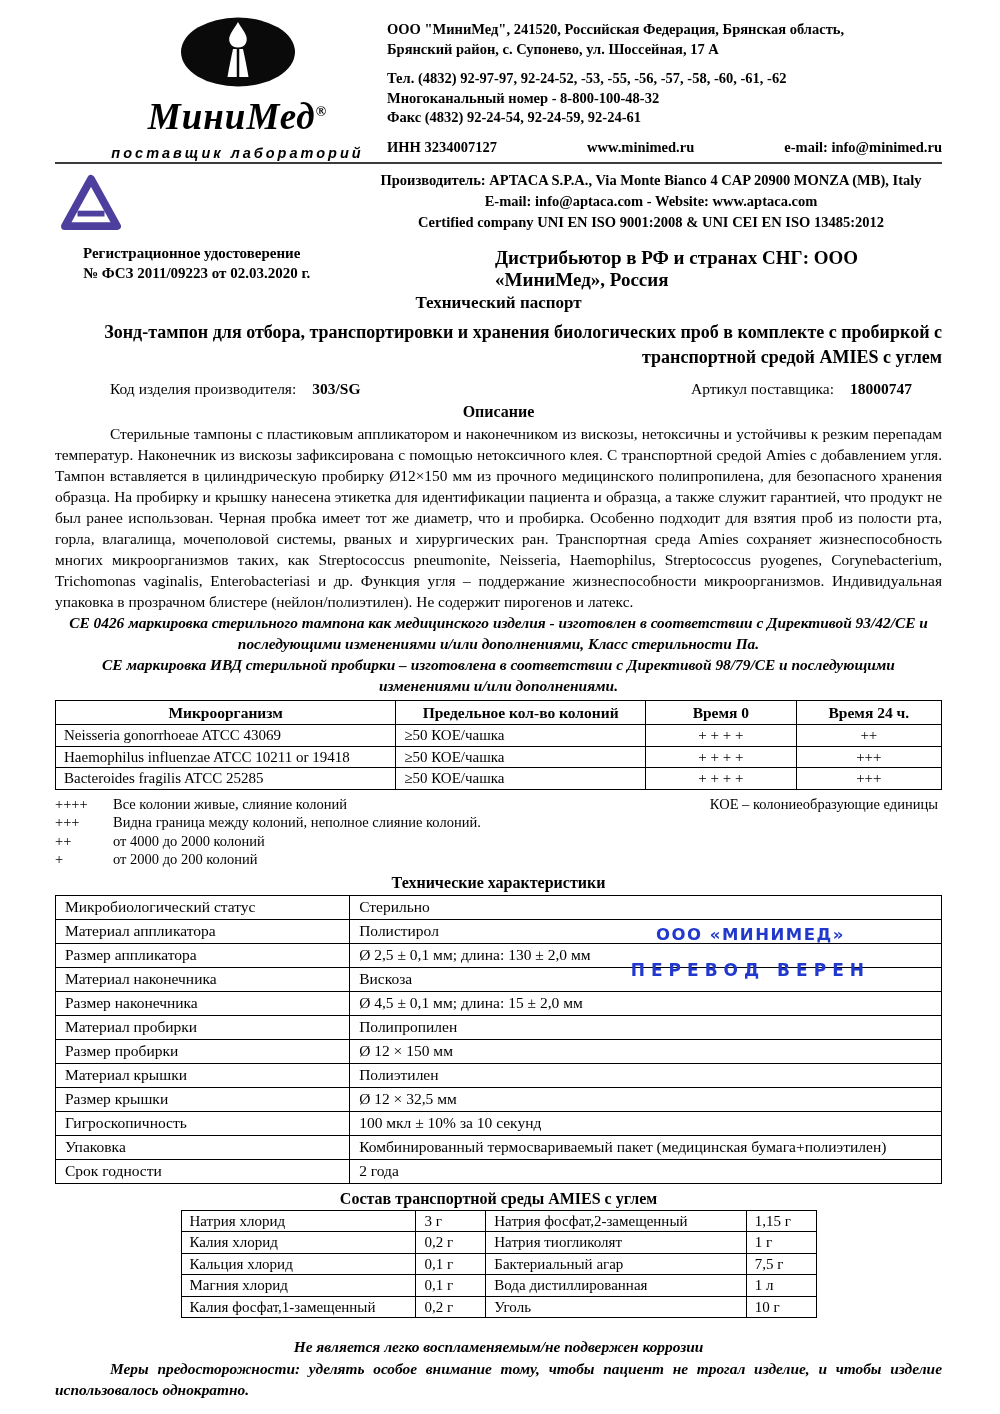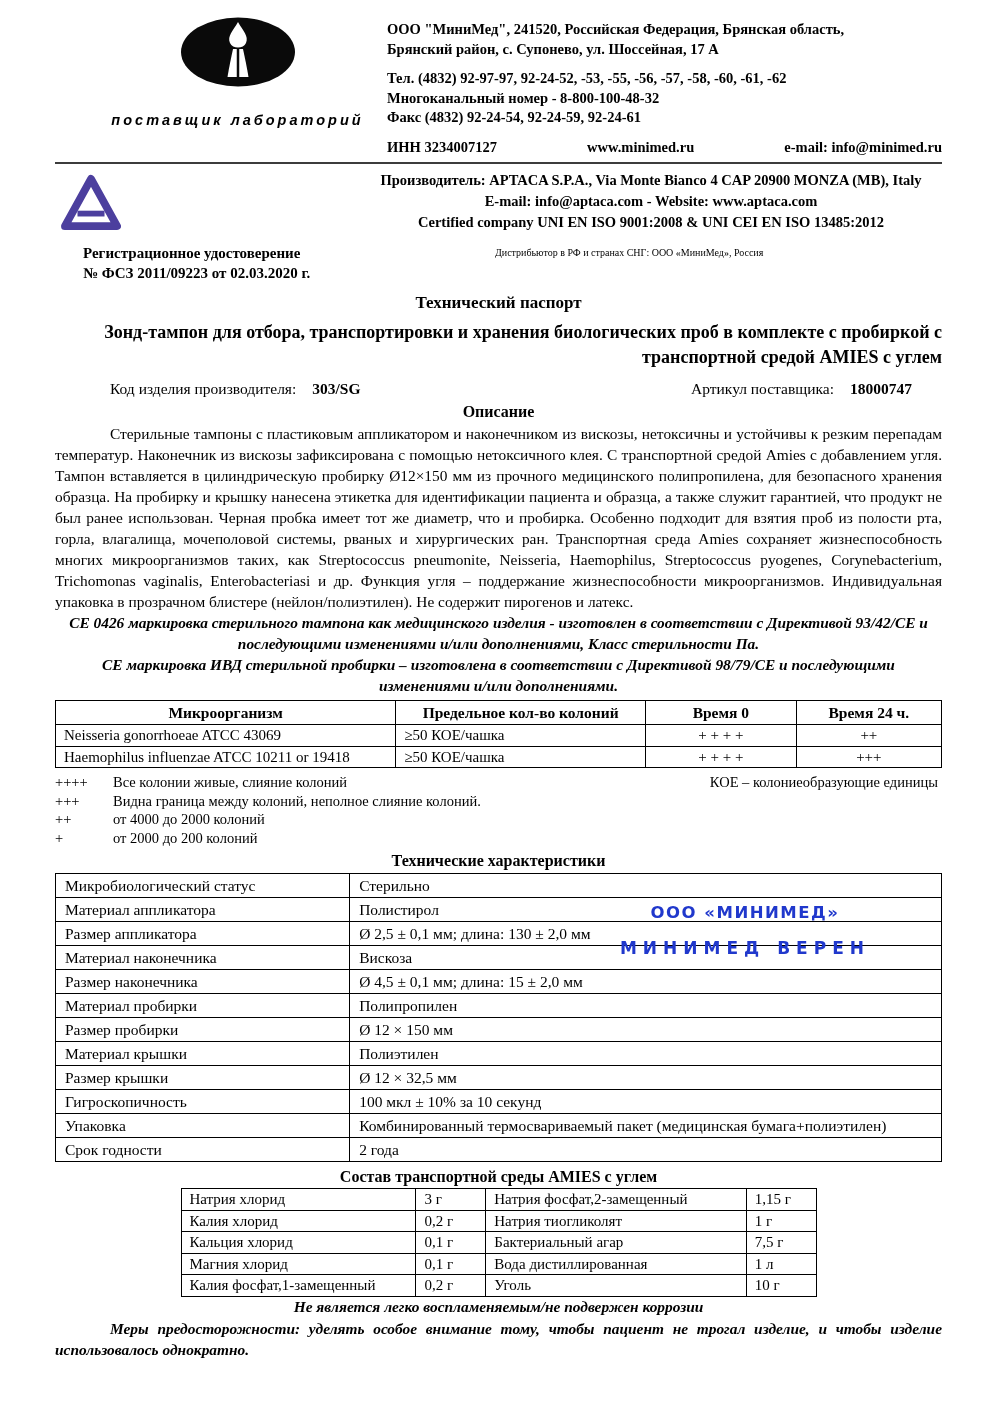--- a/index.html
+++ b/index.html
@@ -9,33 +9,33 @@
   *{margin:0;padding:0;box-sizing:border-box;}
   html,body{background:#ffffff;}
   body{width:1000px;font-family:"Liberation Serif",serif;color:#000;}
   .page{position:relative;width:1000px;height:1414px;padding:14px 58px 0 55px;overflow:hidden;background:#fff;}
 
   
   .header{position:relative;height:150px;border-bottom:2px solid #3c3c3c;}
   .logo-block{position:absolute;left:40px;top:2px;width:285px;text-align:center;}
   .logo-name{font-size:37px;font-weight:bold;font-style:italic;line-height:40px;letter-spacing:1px;}
   .logo-name .regmark{font-size:14px;vertical-align:super;font-style:normal;}
-  .logo-tagline{font-size:14.5px;font-weight:bold;font-style:italic;letter-spacing:3px;margin-top:20px;font-family:"Liberation Sans",sans-serif;}
+  .logo-tagline{font-size:14.5px;font-weight:bold;font-style:italic;letter-spacing:3px;margin-top:8px;font-family:"Liberation Sans",sans-serif;}
   .header-right{position:absolute;left:332px;top:6px;width:555px;font-weight:bold;font-size:14.5px;line-height:19.5px;}
   .header-phones{margin-top:10px;}
   .header-bottom{margin-top:10px;display:flex;justify-content:space-between;}
 
   
   .aptaca-row{display:flex;align-items:center;margin-top:6px;}
   .aptaca-logo{width:305px;display:flex;align-items:center;gap:8px;color:var(--aptaca_purple);padding-left:6px;}
   .aptaca-text{font-family:"Liberation Sans",sans-serif;font-weight:bold;font-size:47px;letter-spacing:2px;}
   .aptaca-info{flex:1;text-align:center;font-weight:bold;font-size:14.5px;line-height:21px;}
   .reg-row{position:relative;margin-top:4px;height:44px;}
   .reg-cert{position:absolute;left:28px;top:6px;font-weight:bold;font-size:15px;line-height:20px;}
-  .distributor{position:absolute;left:440px;top:10px;font-weight:normal;font-size:10px;}
+  .distributor{position:absolute;left:440px;top:10px;font-weight:bold;font-size:19px;}
 
   
   .doc-title{margin-top:12px;text-align:center;font-weight:bold;font-size:17px;}
   .product-title{margin-top:7px;text-align:right;font-weight:bold;font-size:18px;line-height:25px;}
   .codes-row{margin-top:10px;display:flex;justify-content:space-between;font-size:15.5px;padding:0 30px 0 55px;}
   .codes-row .val{font-weight:bold;margin-left:16px;}
   .section-title{margin-top:5px;text-align:center;font-weight:bold;font-size:16px;}
 
   
   .desc{margin-top:2px;font-size:15.4px;line-height:21px;text-align:justify;text-indent:55px;}
@@ -58,36 +58,37 @@
   .specs-table td{padding:1.5px 9px;line-height:20px;}
   .spec-label{font-weight:normal;width:33.2%;}
   .stamp{position:absolute;right:72px;top:30px;text-align:center;color:var(--stamp_blue);font-family:"DejaVu Sans",sans-serif;}
   .stamp-line1{font-size:16.5px;font-weight:bold;letter-spacing:1.5px;}
   .stamp-line2{font-size:17px;font-weight:bold;letter-spacing:6px;margin-top:16px;}
 
   .comp-title{margin-top:6px;}
   .comp-table{width:636px;margin:2px auto 0;font-size:15px;}
   .comp-table td{padding:1px 8px;line-height:18.5px;}
 
-  .footer-note1{margin-top:1px;text-align:center;font-weight:bold;font-style:italic;font-size:15.4px;}
+  .footer-note1{margin-top:20px;text-align:center;font-weight:bold;font-style:italic;font-size:15.4px;}
   .footer-note2{margin-top:2px;font-weight:bold;font-style:italic;font-size:15.4px;line-height:21px;text-align:justify;text-indent:55px;}
 </style>
 </head>
 <body>
 
 <div class="page">
 
   <div class="header">
     <div class="logo-block">
       <svg width="118" height="72" viewBox="0 0 118 72">
         <ellipse cx="59" cy="36" rx="57" ry="34.5" fill="#0a0a0a"></ellipse>
         <path d="M59 6 C54 15 48 20 51 27 C53.5 33 64.5 33 67 27 C70 20 64 15 59 6 Z" fill="#ffffff"></path>
         <path d="M54 33 C52 42 50 52 48.5 61 L69.5 61 C68 52 66 42 64 33 Z" fill="#ffffff"></path>
         <path d="M59 33 L59 61" stroke="#0a0a0a" stroke-width="2.5"></path>
       </svg>
+      <div class="logo-name"><span>МиниМед</span><span class="regmark">®</span></div>
       <div class="logo-tagline">поставщик лабораторий</div>
     </div>
     <div class="header-right">
       <div class="header-addr">
         <div>ООО "МиниМед", 241520, Российская Федерация, Брянская область,</div>
         <div>Брянский район, с. Супонево, ул. Шоссейная, 17 А</div>
       </div>
       <div class="header-phones">
         <div>Тел. (4832) 92-97-97, 92-24-52, -53, -55, -56, -57, -58, -60, -61, -62</div>
         <div>Многоканальный номер - 8-800-100-48-32</div>
@@ -159,20 +160,26 @@
     <td class="ta-c">++</td>
   </tr>
 
   <tr>
     <td class="ta-l">Haemophilus influenzae ATCC 10211 or 19418</td>
     <td class="ta-l">≥50 КОЕ/чашка</td>
     <td class="ta-c">+ + + +</td>
     <td class="ta-c">+++</td>
   </tr>
 
+  <tr>
+    <td class="ta-l">Bacteroides fragilis ATCC 25285</td>
+    <td class="ta-l">≥50 КОЕ/чашка</td>
+    <td class="ta-c">+ + + +</td>
+    <td class="ta-c">+++</td>
+  </tr>
 </tbody>
   </table>
 
   <div class="legend">
     <span class="koe-note">КОЕ – колониеобразующие единицы</span>
     <div>
   <div class="legend-row">
     <span class="legend-sym">++++</span><span class="legend-text">Все колонии живые, слияние колоний</span>
   </div>
 
@@ -250,21 +257,21 @@
   </tr>
 
   <tr>
     <td class="spec-label">Срок годности</td>
     <td class="spec-value">2 года</td>
   </tr>
 </tbody>
     </table>
     <div class="stamp">
       <div class="stamp-line1">ООО «МИНИМЕД»</div>
-      <div class="stamp-line2">МИНИМЕД ВЕРЕН</div>
+      <div class="stamp-line2">ПЕРЕВОД ВЕРЕН</div>
     </div>
   </div>
 
   <div class="section-title comp-title">Состав транспортной среды AMIES с углем</div>
   <table class="comp-table">
     <colgroup>
         <col style="width:37%">
         <col style="width:11%">
         <col style="width:41%">
         <col style="width:11%">

